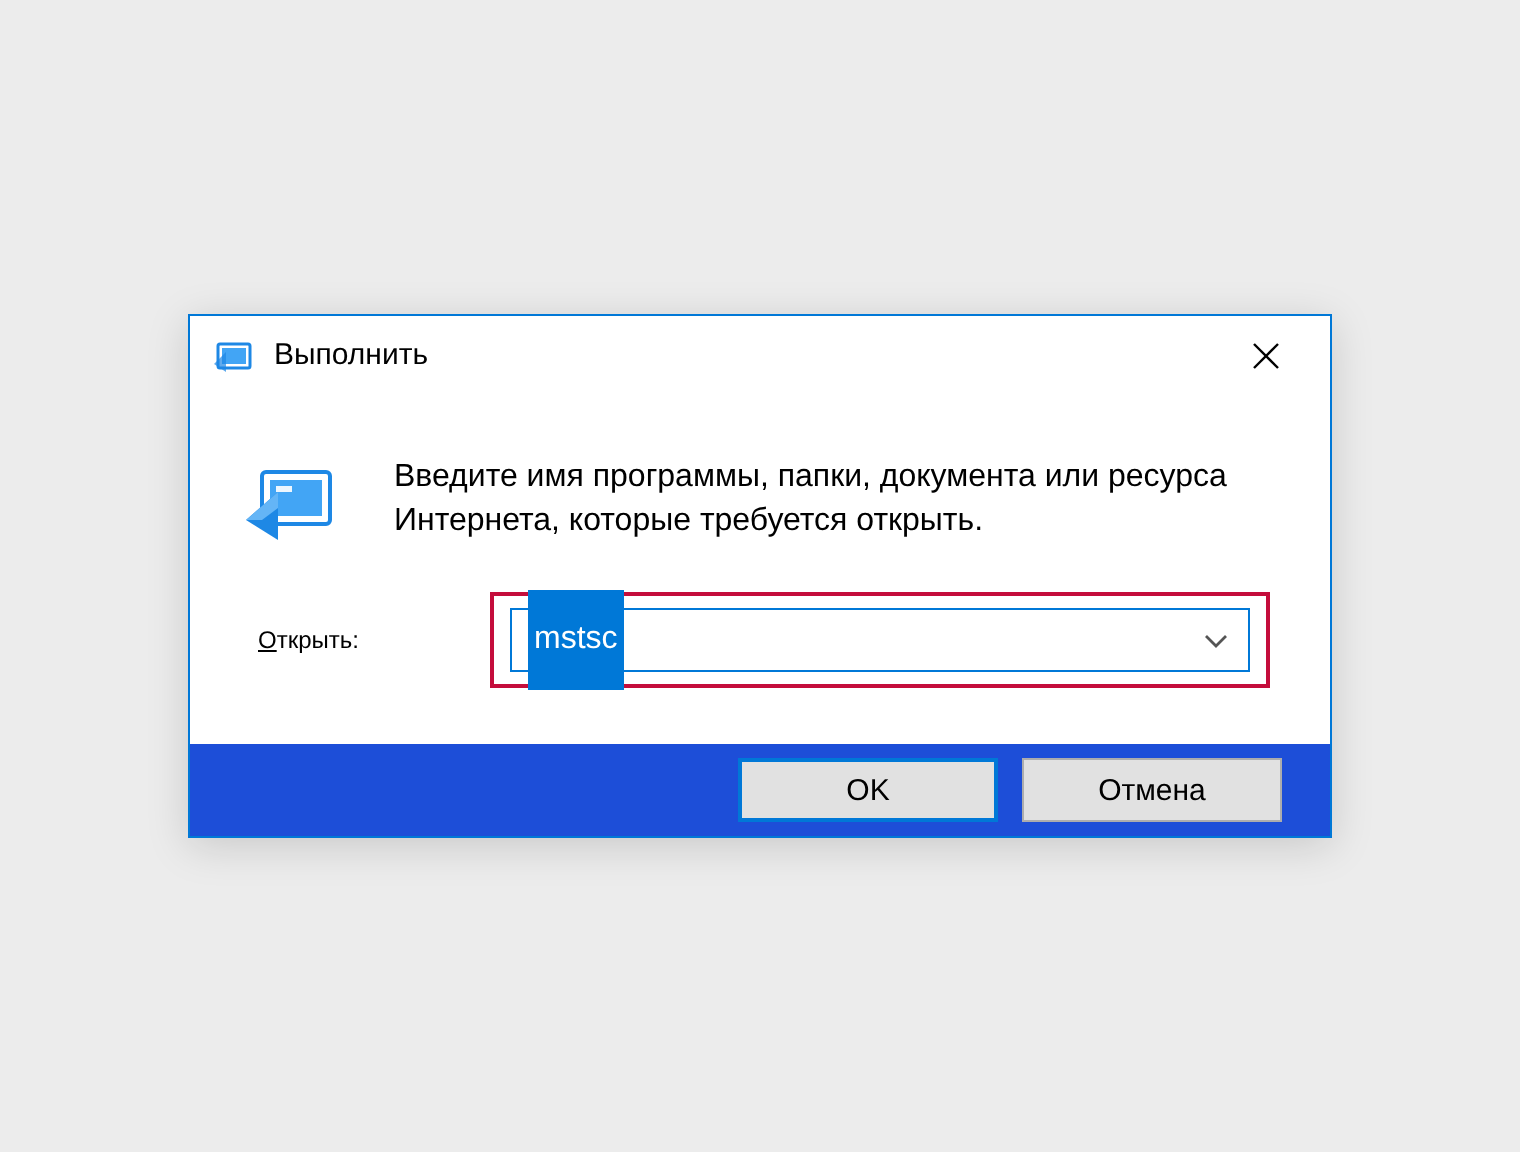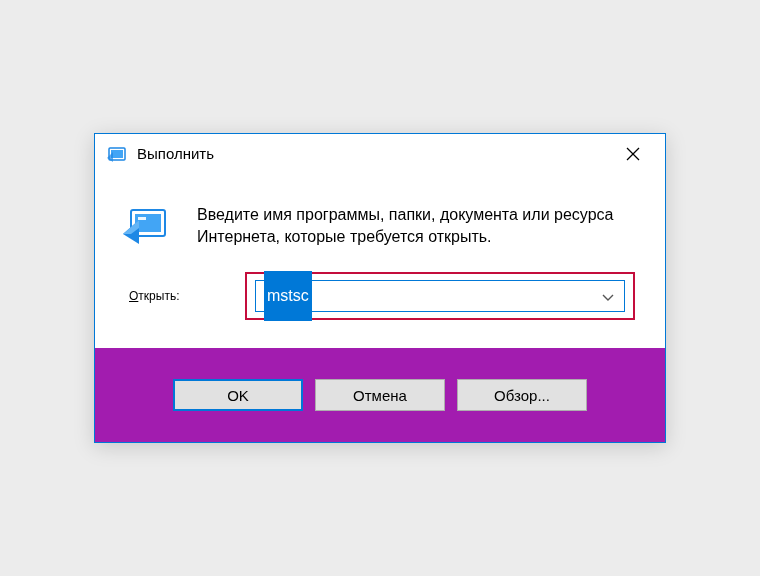--- a/index.html
+++ b/index.html
@@ -45,21 +45,21 @@
       justify-content: center;
       cursor: pointer;
     }
     .close-btn svg { width: 14px; height: 14px; }
     .content {
       padding: 28px 30px 20px 30px;
       background: #fff;
     }
     .description-row {
       display: flex;
-      align-items: center;
+      align-items: flex-end;
       margin-bottom: 24px;
     }
     .run-icon {
       width: 48px;
       height: 42px;
       margin-right: 28px;
       margin-left: -4px;
       flex-shrink: 0;
     }
     .description-text {
@@ -103,24 +103,24 @@
       font-size: 16px;
       font-family: inherit;
     }
     .combo-chevron {
       position: absolute;
       right: 10px;
       top: 50%;
       transform: translateY(-50%);
     }
     .button-bar {
-      background: #a21caf;
-      padding: 31px 24px;
+      background: #1d4ed8;
+      padding: 7px 24px;
       display: flex;
-      justify-content: center;
+      justify-content: flex-end;
       gap: 12px;
     }
     .btn {
       width: 130px;
       height: 32px;
       background: #e1e1e1;
       border: 1px solid #adadad;
       font-size: 15px;
       font-family: inherit;
       cursor: pointer;
@@ -181,15 +181,14 @@
             </svg>
           </span>
         </div>
       </div>
     </div>
   </div>
 
   <div class="button-bar">
     <button class="btn default">OK</button>
     <button class="btn">Отмена</button>
-    <button class="btn">Обзор...</button>
   </div>
 </div>
 
 </body></html>

